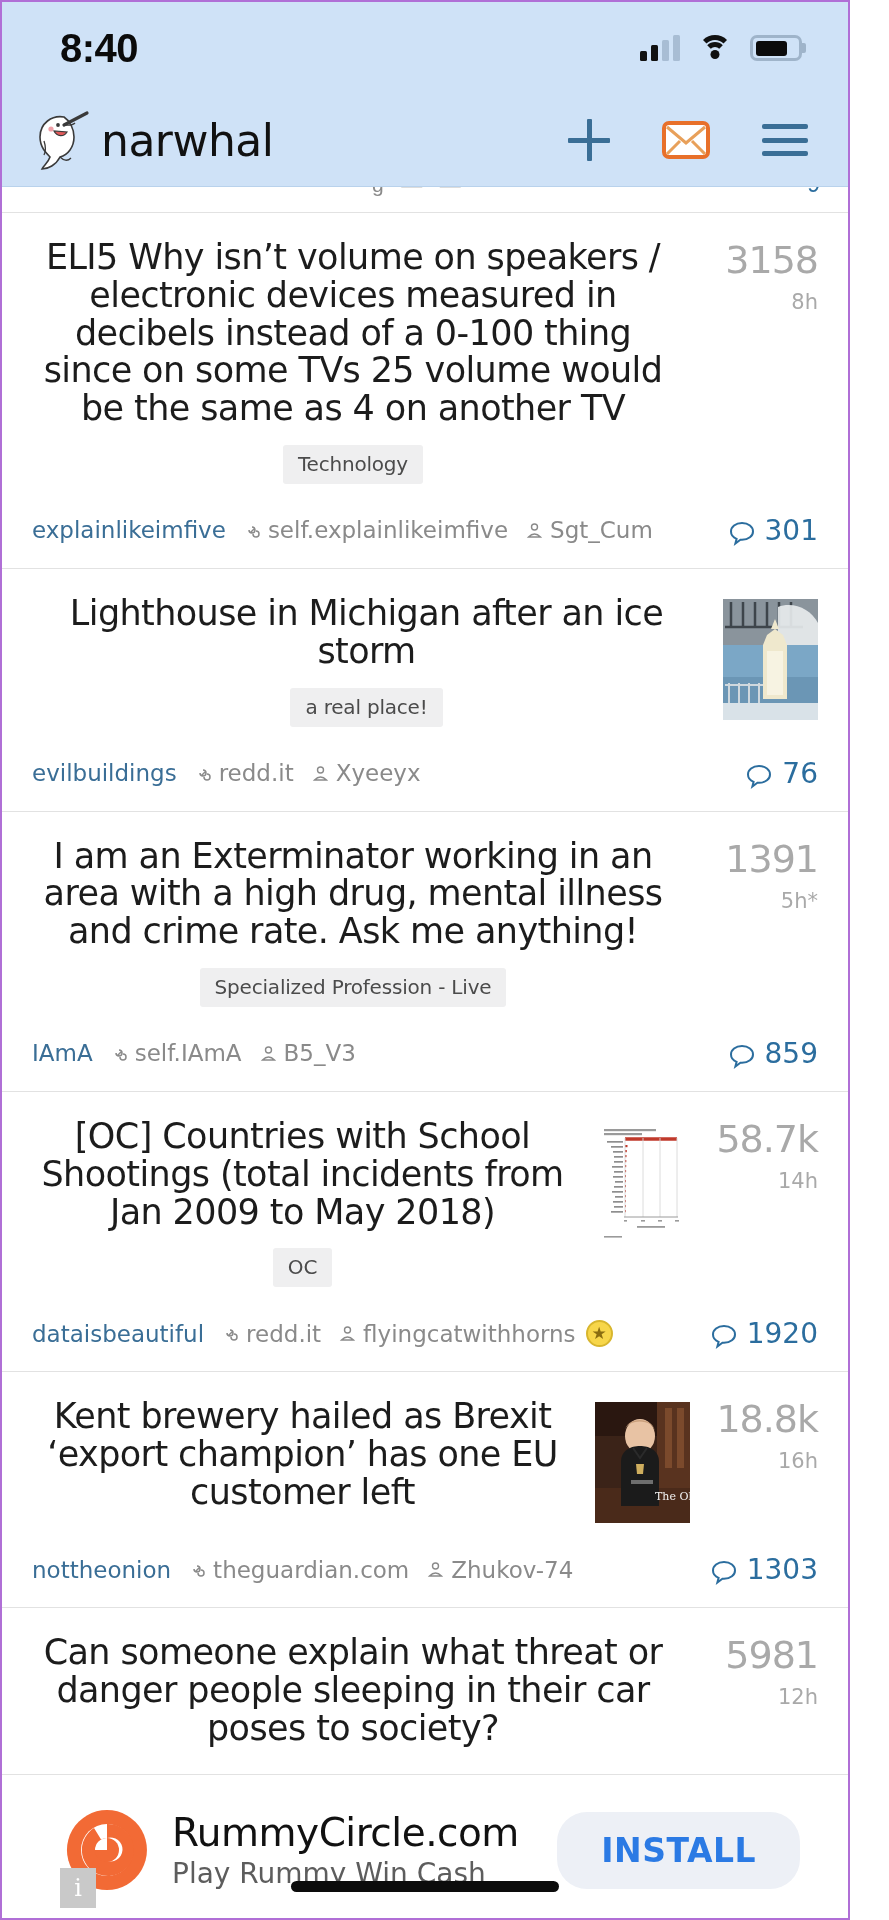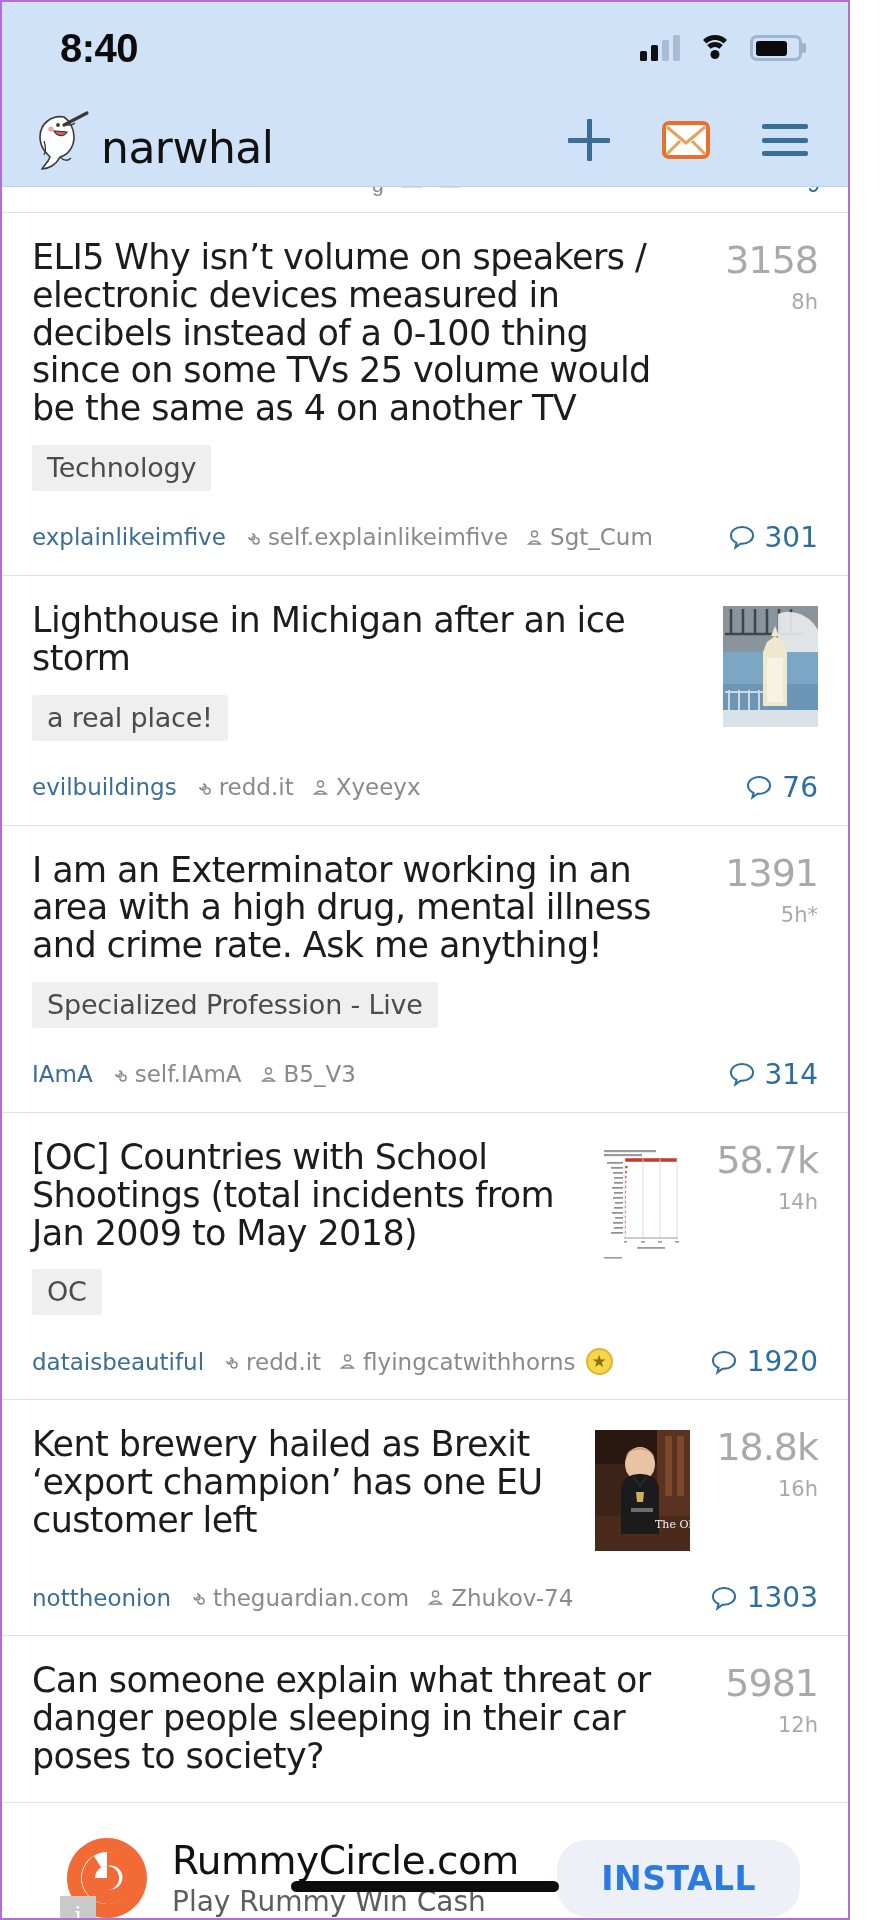--- a/index.html
+++ b/index.html
@@ -61,21 +61,21 @@
   }
 
   
   .navbar {
     height: 93px;
     background: #cfe2f7;
     display: flex; align-items: center;
     padding: 0 40px 0 28px;
     border-bottom: 1px solid #b9d2ec;
   }
-  .brand { display: flex; align-items: flex-end; gap: 9px; }
+  .brand { display: flex; align-items: center; gap: 9px; }
   .narwhal-logo { width: 62px; height: 66px; }
   .wordmark {
     font-size: 44px; color: #111; letter-spacing: -0.5px;
     font-family: "DejaVu Sans", sans-serif; font-weight: 400;
   }
   .nav-actions { margin-left: auto; display: flex; align-items: center; gap: 52px; }
   .nav-btn { display:flex; align-items:center; justify-content:center; cursor: pointer; }
   .plus-icon { width: 42px; height: 42px; position: relative; }
   .plus-icon:before, .plus-icon:after {
     content:''; position:absolute; background:#3a6e96; border-radius:1px;
@@ -101,31 +101,31 @@
     position:absolute; right: 28px; top: -16px;
     font-size: 23px; color:#2b6d9e;
   }
 
   .post {
     padding: 26px 30px 0 30px;
     border-bottom: 1px solid #e2e2e2;
     position: relative;
   }
   .post-main { display: flex; align-items: flex-start; }
-  .post-left { flex: 1; min-width: 0; padding-right: 16px; }
+  .post-left { flex: 1; min-width: 0; padding-right: 16px; text-align: center; }
   .post-title {
     font-size: 35px; line-height: 1.08; color: #1c1c1c;
     font-family: "DejaVu Sans", sans-serif;
     letter-spacing: -0.6px; font-weight: 400;
   }
   .flair {
     display: inline-block; margin-top: 17px;
     background: #efeff0; color: #4b4b4b;
     border-radius: 3px; padding: 7px 15px 8px 15px;
-    font-size: 27px; letter-spacing: -0.2px;
+    font-size: 20px; letter-spacing: -0.2px;
     font-family: "DejaVu Sans", sans-serif;
   }
   .thumb {
     width: 95px; height: 121px; flex: none;
     margin-left: 6px; margin-top: 4px;
     overflow: hidden; background: #ddd;
   }
   .post-right {
     flex: none; width: 128px; text-align: right; padding-top: 2px;
   }
@@ -136,21 +136,21 @@
   .post-meta {
     display: flex; align-items: center; gap: 17px;
     padding: 30px 0 21px 0; font-size: 23px;
   }
   .sub { color: #3a6e96; font-family: "DejaVu Sans", sans-serif; }
   .domain-wrap, .author-wrap {
     display:flex; align-items:center; gap:6px;
     color:#8a8a8a; font-family:"DejaVu Sans", sans-serif;
   }
   .comments {
-    margin-left: auto; display: flex; align-items: center; gap: 9px;
+    margin-left: auto; display: flex; align-items: flex-end; gap: 9px;
     color: #2b6d9e; font-size: 28px; font-family: "DejaVu Sans", sans-serif;
   }
   .gold-badge {
     width: 27px; height: 27px; border-radius: 50%;
     background: #f7d64a; border: 2px solid #d8b62e;
     display:flex; align-items:center; justify-content:center;
     font-size: 17px; color:#8a6d10; line-height:1; margin-left: 4px;
   }
 
   
@@ -364,21 +364,21 @@
           <svg width="19" height="19" viewBox="0 0 19 19">
               <circle cx="9.5" cy="6" r="3" fill="none" stroke="#8a8a8a" stroke-width="1.4"></circle>
               <path d="M3.5 16 Q9.5 10 15.5 16 Z" fill="none" stroke="#8a8a8a" stroke-width="1.4"></path>
             </svg>
           <span>B5_V3</span>
         </span>
         <span class="comments">
           <svg width="28" height="28" viewBox="0 0 28 28">
               <path d="M14 4 C7.5 4 3 7.8 3 12.4 C3 15.6 5.2 18.4 8.6 19.8 L7.4 24.5 L12.4 20.7 C12.9 20.76 13.4 20.8 14 20.8 C20.5 20.8 25 17 25 12.4 C25 7.8 20.5 4 14 4 Z" fill="none" stroke="#2b6d9e" stroke-width="2"></path>
             </svg>
-          <span>314</span>
+          <span>859</span>
         </span>
       </div>
     </div>
 
     <div class="post">
       <div class="post-main">
         <div class="post-left">
           <div class="post-title">[OC] Countries with School Shootings (total incidents from Jan 2009 to May 2018)</div>
           <div class="flair">OC</div>
         </div>

